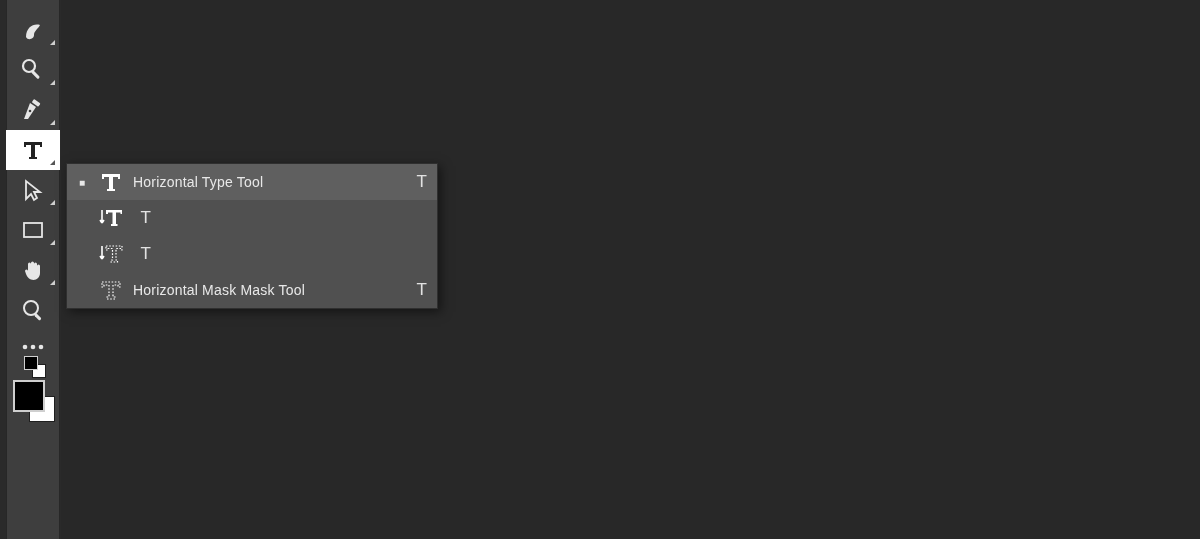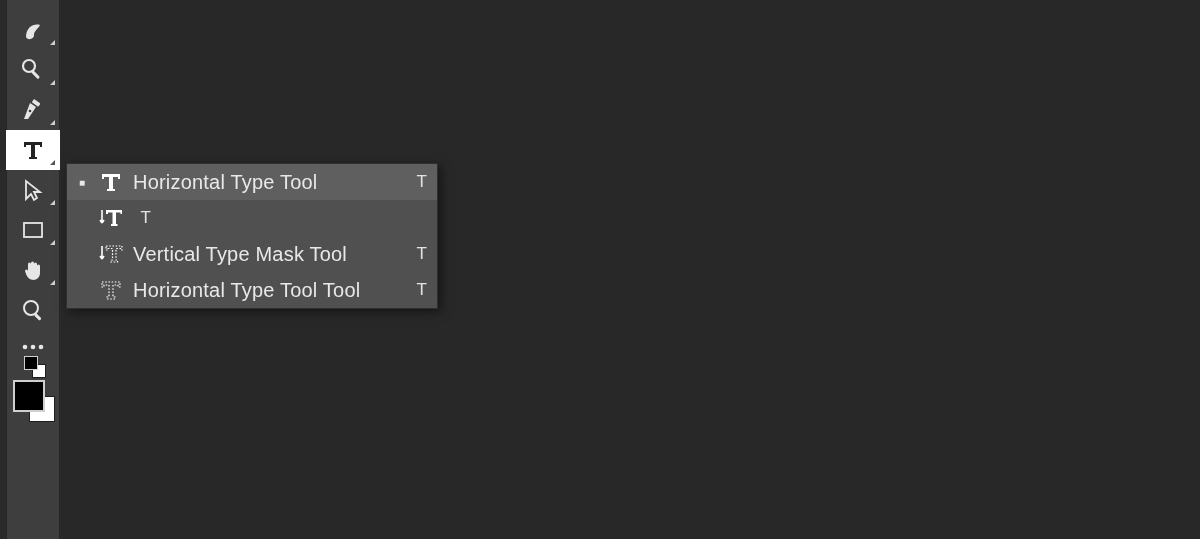--- a/index.html
+++ b/index.html
@@ -90,21 +90,21 @@
   }
   .flyout-row .fx-icon {
     width: 28px;
     height: 28px;
     display: flex;
     align-items: center;
     justify-content: center;
   }
   .flyout-row .label {
     flex: 1 1 auto;
-    font-size: 20px;
+    font-size: 14px;
     letter-spacing: 0.2px;
   }
   .flyout-row .shortcut {
     color: #e2e2e2;
     font-size: 17px;
     width: 18px;
     text-align: right;
   }
   .canvas-area {
     position: absolute;
@@ -286,29 +286,28 @@
     </div>
 
     <div class="flyout-row">
       <span class="bullet"></span>
       <span class="fx-icon">
         <svg width="24" height="24" viewBox="0 0 24 24">
           <path d="M7 4 H23 V8 H21.5 V6.5 H17 V18 H18.5 V20 H12 V18 H13.5 V6.5 H9 V8 H7 Z" fill="none" stroke="#fff" stroke-width="1.2" stroke-dasharray="1.6 1.6"></path>
           <path d="M3 4 V17 M3 17 L1 14 M3 17 L5 14" stroke="#fff" stroke-width="1.6" fill="none"></path>
         </svg>
       </span>
-      <span class="label">Vertical Type Mask Tool</span>
       <span class="shortcut">T</span>
     </div>
 
     <div class="flyout-row">
       <span class="bullet"></span>
       <span class="fx-icon">
         <svg width="24" height="24" viewBox="0 0 24 24">
           <path d="M3 4 H21 V9 H19 V7 H14 V19 H16 V21 H8 V19 H10 V7 H5 V9 H3 Z" fill="none" stroke="#fff" stroke-width="1.2" stroke-dasharray="1.6 1.6"></path>
         </svg>
       </span>
-      <span class="label">Horizontal Type Tool Tool</span>
+      <span class="label">Horizontal Mask Mask Tool</span>
       <span class="shortcut">T</span>
     </div>
 
   </div>
 </div>
 
 </body></html>

